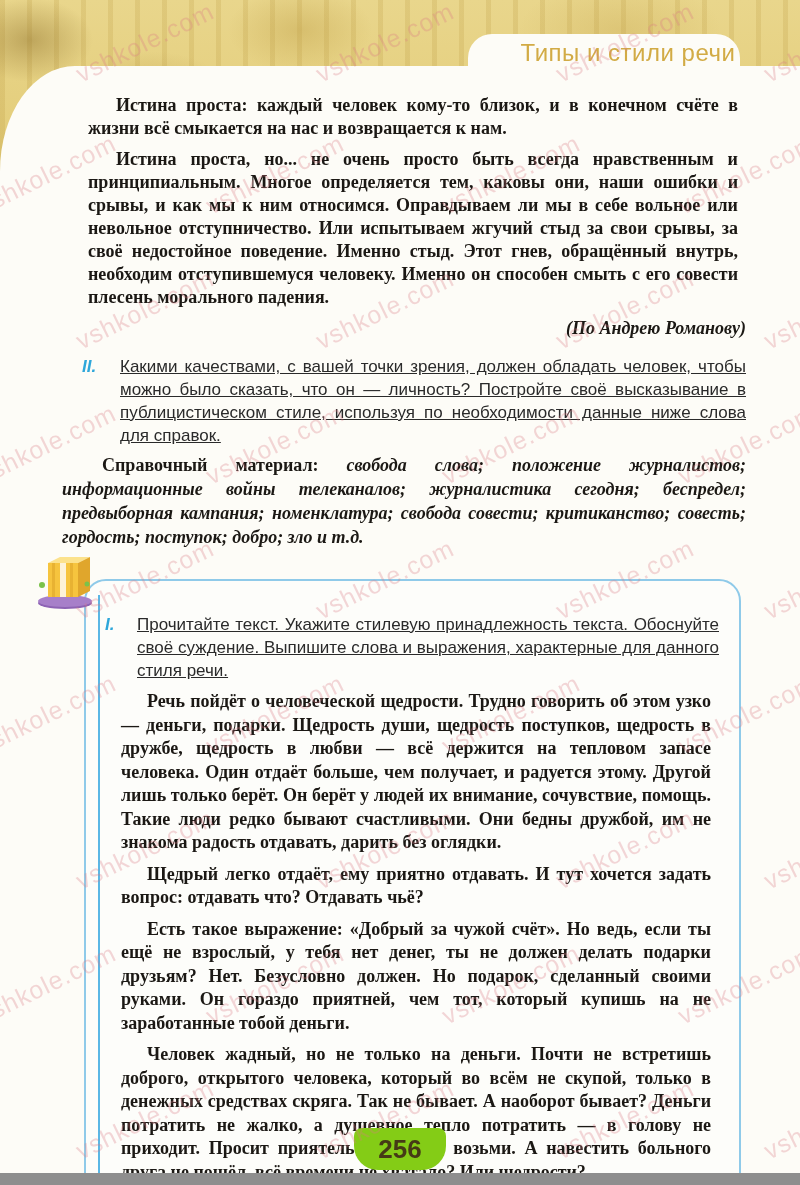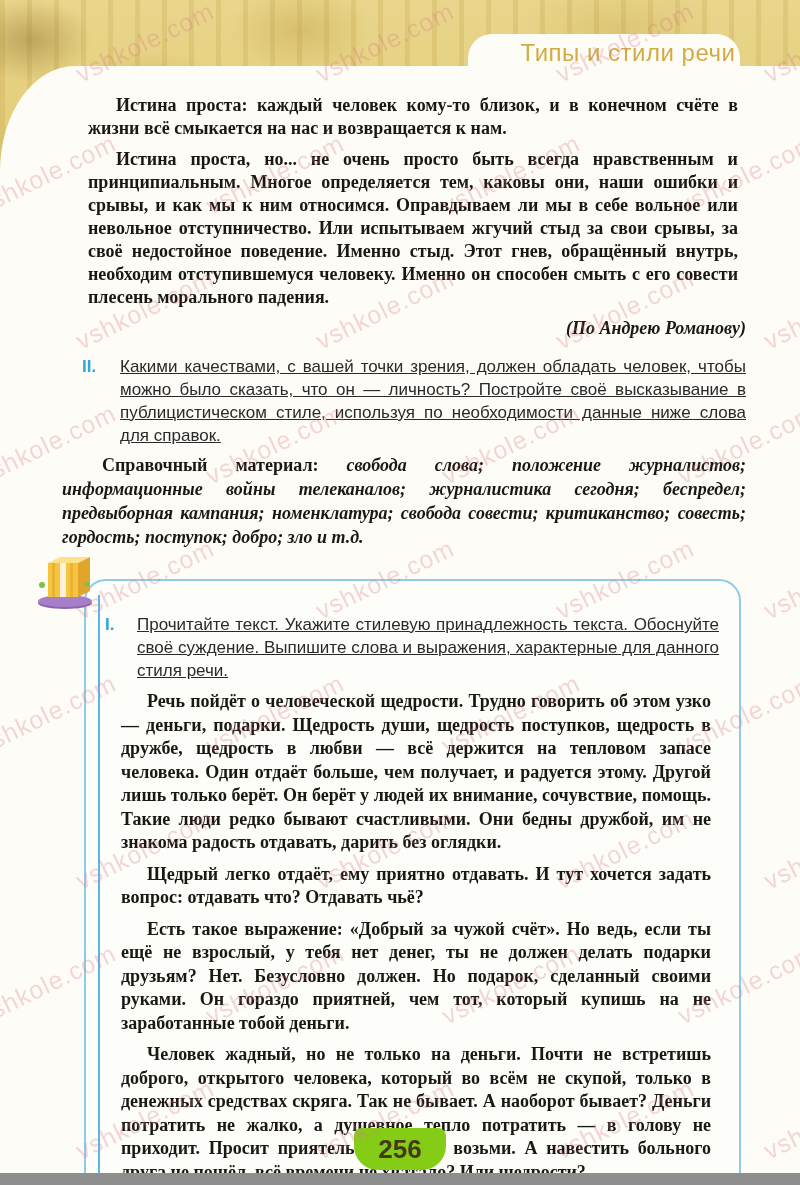--- a/index.html
+++ b/index.html
@@ -14,21 +14,21 @@
       repeating-linear-gradient(90deg, rgba(186,152,62,0.22) 0 5px, transparent 5px 27px),
       linear-gradient(180deg,#e9d68c 0%,#e2cb76 100%);}
   
   .page{position:absolute;top:66px;left:0;right:0;bottom:12px;background:#fdfcf7;border-top-left-radius:75px 105px;}
   .tab{position:absolute;top:34px;left:468px;width:272px;height:34px;background:#fdfcf7;border-radius:24px 24px 0 0;display:flex;align-items:center;justify-content:center;}
   .tab-title{color:#d2ab45;font-size:24px;letter-spacing:.5px;padding-top:4px;margin-left:48px;}
   .content{position:absolute;top:66px;left:0;right:0;padding:20px 54px 0 80px;box-sizing:border-box;width:800px;}
   .serif-p{font-family:"Liberation Serif",serif;font-weight:700;font-size:18px;line-height:23px;text-align:justify;color:#1b1814;text-indent:28px;margin:8px;}
   .attribution{font-family:"Liberation Serif",serif;font-weight:700;font-style:italic;font-size:18px;line-height:22px;text-align:right;color:#1b1814;margin:2px 0 16px;}
   .task-row{display:flex;margin:6px 0 6px -10px;}
-  .task-marker{flex:none;width:50px;color:#2ea7da;font-weight:700;font-size:17px;line-height:23px;padding-left:12px;box-sizing:border-box;}
+  .task-marker{flex:none;width:50px;color:#2ea7da;font-weight:700;font-size:17px;line-height:23px;padding-left:12px;box-sizing:border-box;font-style:italic;}
   .task-text{font-size:17px;line-height:23px;color:#2a2a2a;text-align:justify;text-decoration:underline;}
   .ref-p{font-family:"Liberation Serif",serif;font-weight:700;font-size:18px;line-height:24px;text-align:justify;color:#1b1814;margin:4px 0 0 -18px;text-indent:40px;}
   .ref-items{font-style:italic;}
   
   .ex-box{position:relative;margin:30px 5px 0 4px;border:2px solid #8fcae9;border-radius:22px;padding:26px 20px 12px 27px;background:#fdfdfa;}
   .box-line{position:absolute;left:12px;top:14px;bottom:14px;width:2px;background:#5ab7e5;}
   .ex-badge{position:absolute;top:-21px;left:14px;width:192px;height:42px;display:flex;align-items:center;justify-content:center;
     background:linear-gradient(180deg,#5ecbf5 0%,#28aee6 45%,#0f96d4 100%);
     clip-path:polygon(0 50%,9% 4%,91% 0,100% 46%,91% 100%,9% 96%);}
   .ex-badge-label{color:#fff;font-style:italic;font-weight:700;font-size:21px;letter-spacing:.5px;text-shadow:1px 1px 1px rgba(0,60,100,.35);}

